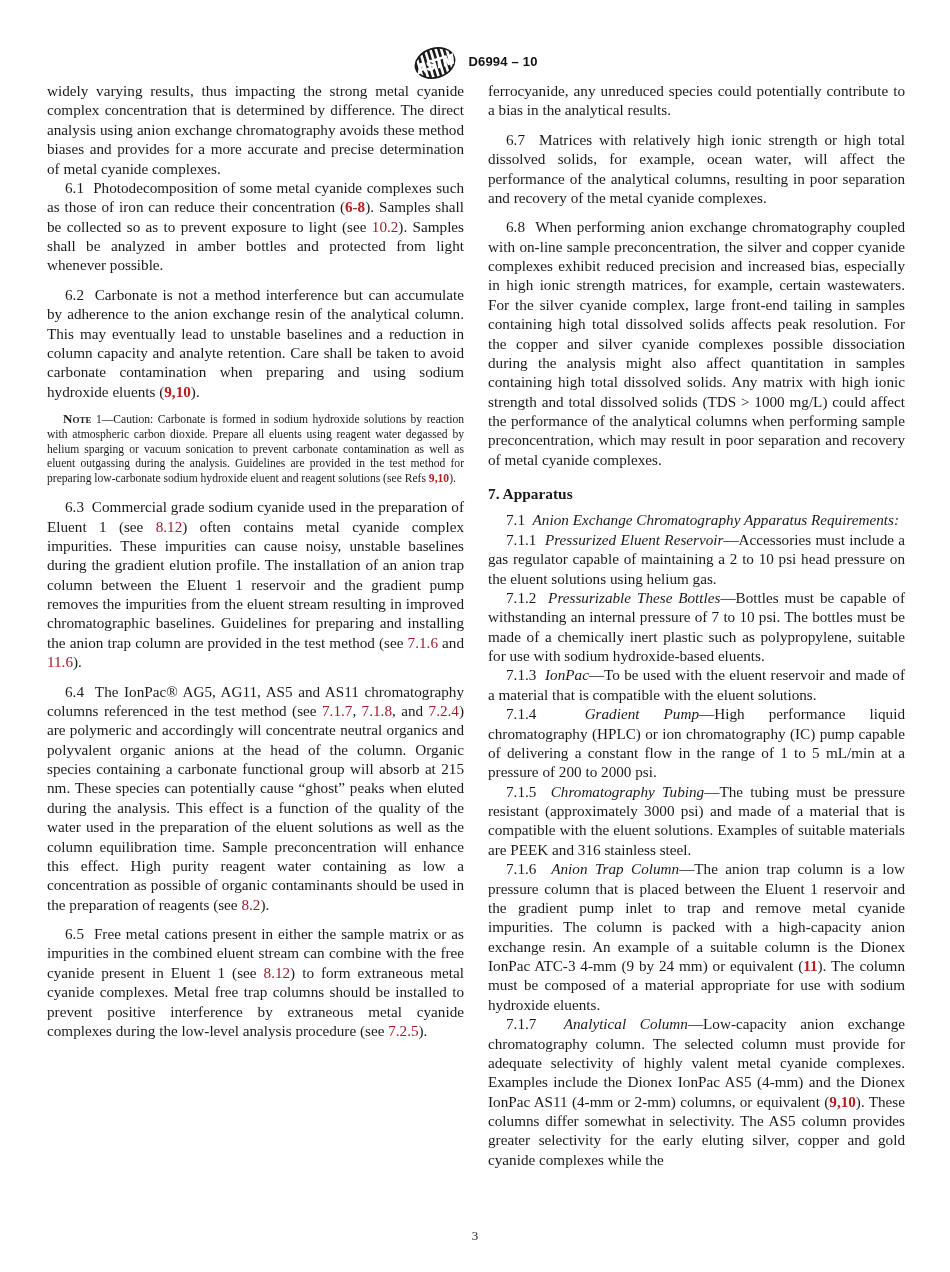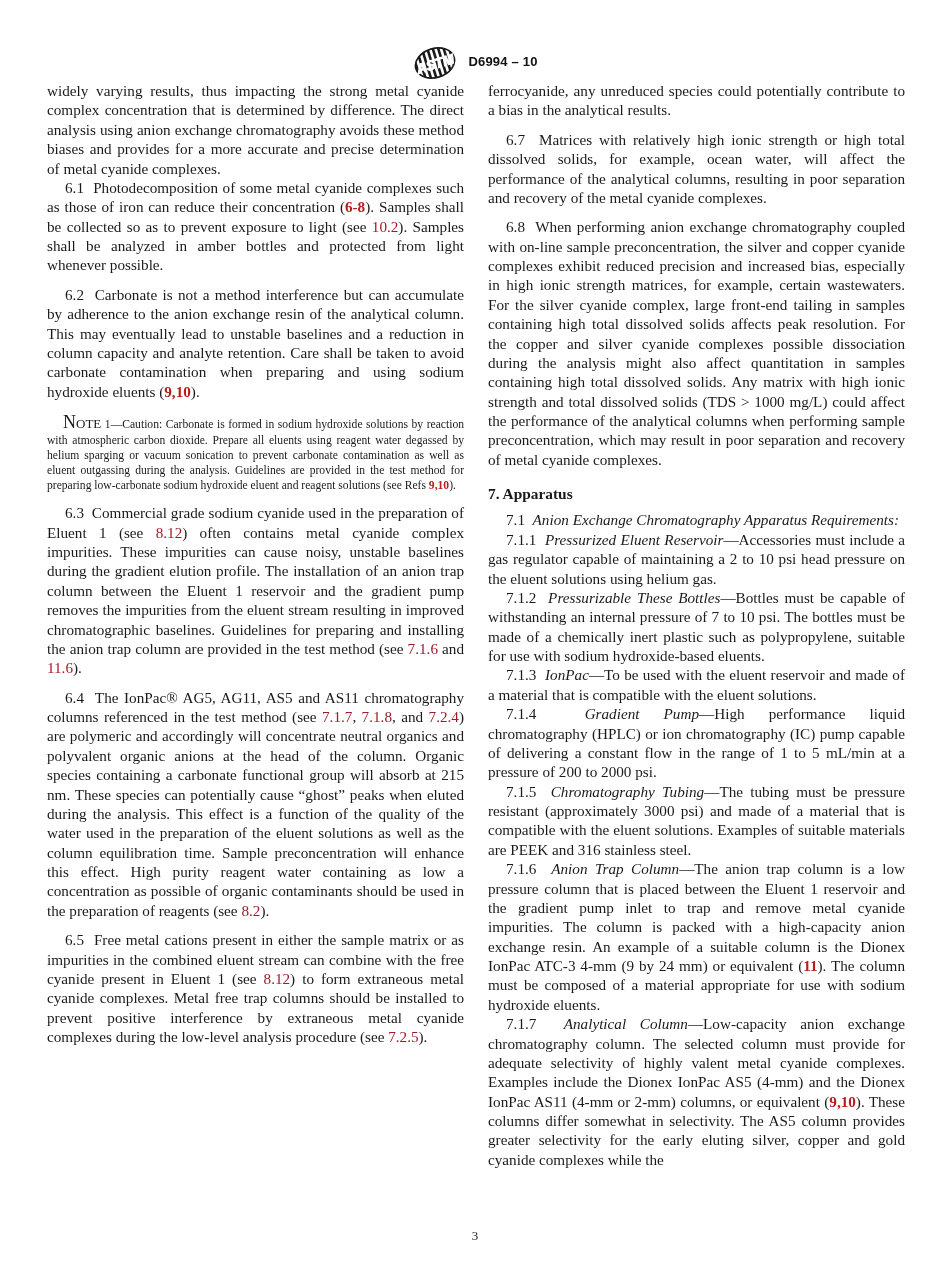--- a/index.html
+++ b/index.html
@@ -96,21 +96,22 @@
   
   .note-block {
     margin: 10px 0 10px 0;
     font-size: 11.6px;
     line-height: 1.28;
     text-align: justify;
     text-indent: 16px;
   }
   .smallcaps {
     font-variant: small-caps;
-    font-size: 18px;
+    font-size: 13px;
+    font-weight: bold;
   }
 
   .lnk {
     color: #9e1b28;
   }
   .lnk-b {
     color: #b91c1c;
     font-weight: bold;
   }
   .ital {

